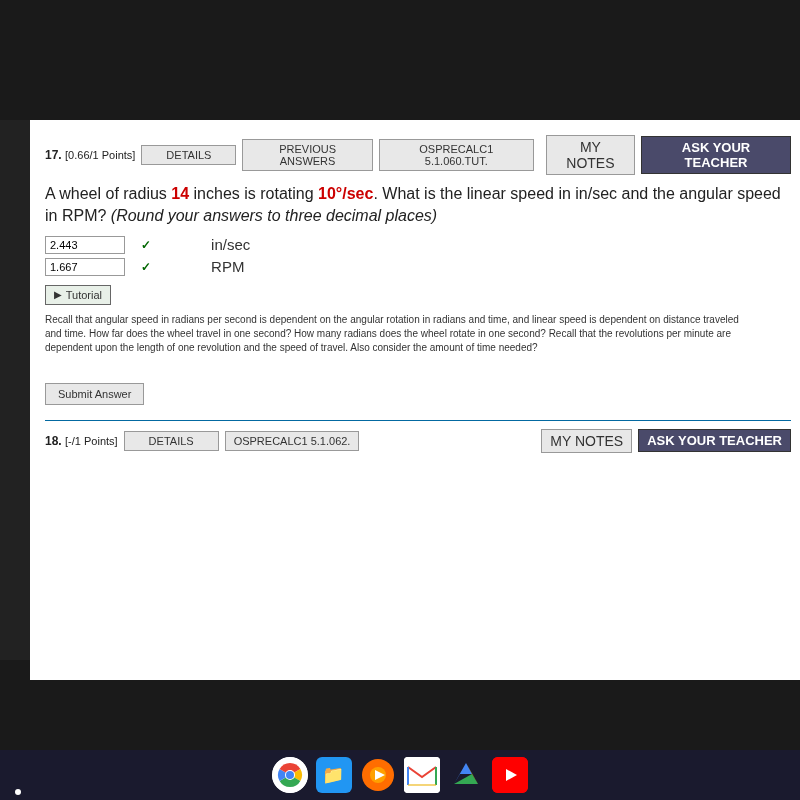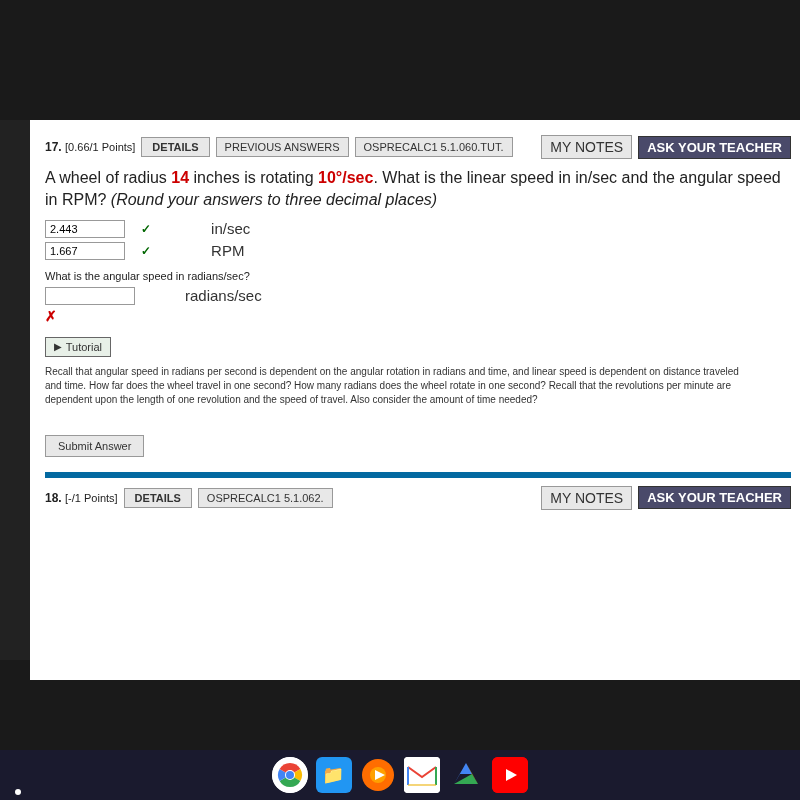--- a/index.html
+++ b/index.html
@@ -42,25 +42,24 @@
     .question-number {
       font-size: 12px;
       font-weight: bold;
       color: #222;
       white-space: nowrap;
     }
 
     .btn-details {
       background: #e8e8e8;
       border: 1px solid #999;
-      padding: 3px 10px;
-      font-size: 11px;
-      cursor: pointer;
-      color: #333;
-      font-weight: bold;
+      padding: 3px 24px;
+      font-size: 11px;
+      cursor: pointer;
+      color: #333;
     }
 
     .btn-prev-answers {
       background: #e8e8e8;
       border: 1px solid #999;
       padding: 3px 8px;
       font-size: 11px;
       cursor: pointer;
       color: #333;
     }
@@ -240,21 +239,21 @@
       color: #333;
     }
 
     
     .question-18-header {
       display: flex;
       align-items: center;
       gap: 6px;
       margin-top: 15px;
       padding-top: 8px;
-      border-top: 6px solid #0369a1;
+      border-top: 1px solid #0369a1;
     }
 
     
     .taskbar {
       position: absolute;
       bottom: 0;
       left: 0;
       width: 800px;
       height: 50px;
       background: #1a1a2e;
@@ -360,30 +359,20 @@
     </div>
 
     
     <div class="answer-row">
       <input class="answer-input" type="text" value="1.667" style="">
       <span class="check-icon">✓</span>
       <span class="unit-label">RPM</span>
     </div>
 
     
-    <div class="angular-section">
-      <div class="angular-label">What is the angular speed in radians/sec?</div>
-      <div class="angular-input-row">
-        <input class="angular-input" type="text" value="" style="">
-        <span class="unit-label">radians/sec</span>
-      </div>
-      <div>
-        <span class="x-mark">✗</span>
-      </div>
-    </div>
 
     
     <button class="btn-tutorial">
       <span class="tutorial-icon">▶</span>
       <span>Tutorial</span>
     </button>
 
     
     <div class="hint-text">Recall that angular speed in radians per second is dependent on the angular rotation in radians and time, and linear speed is dependent on distance traveled and time. How far does the wheel travel in one second? How many radians does the wheel rotate in one second? Recall that the revolutions per minute are dependent upon the length of one revolution and the speed of travel. Also consider the amount of time needed?</div>
 

